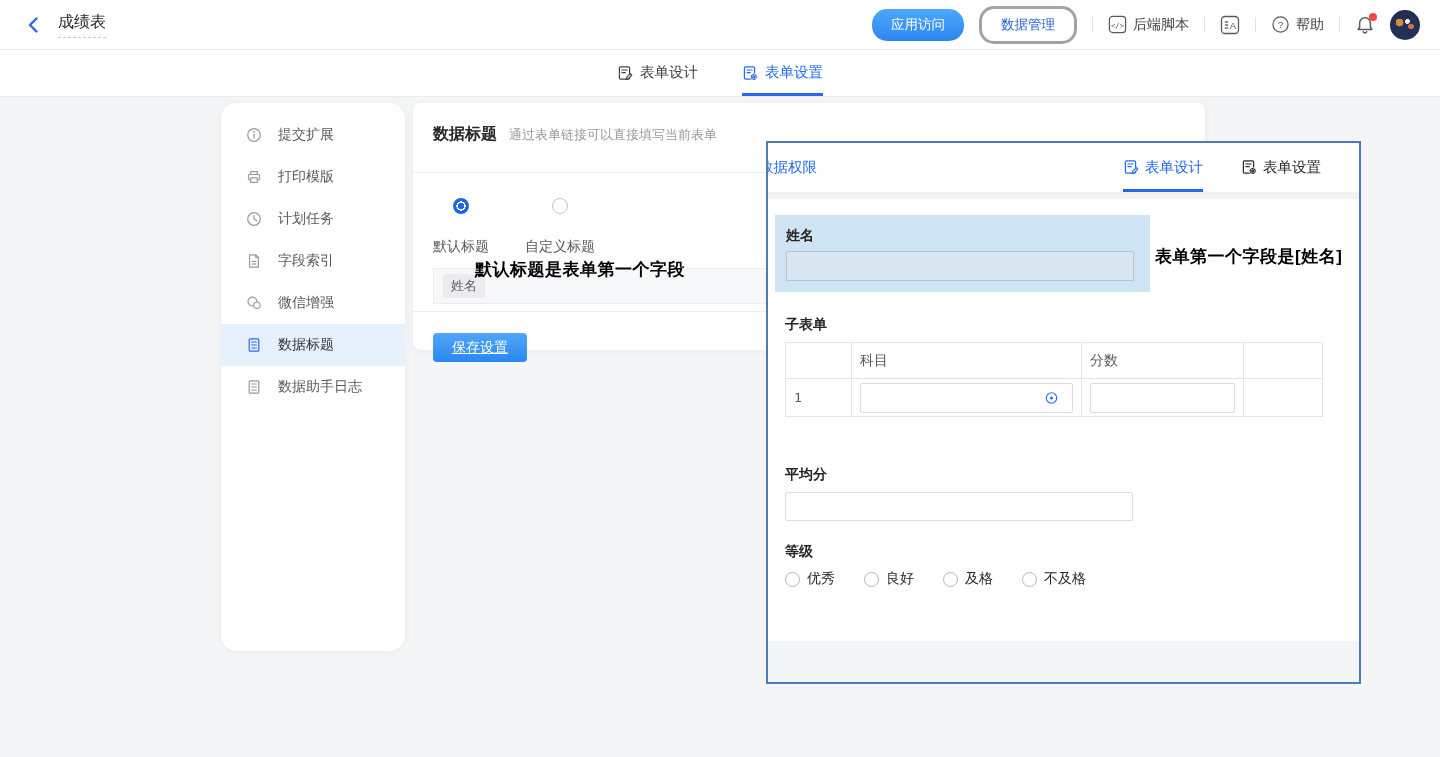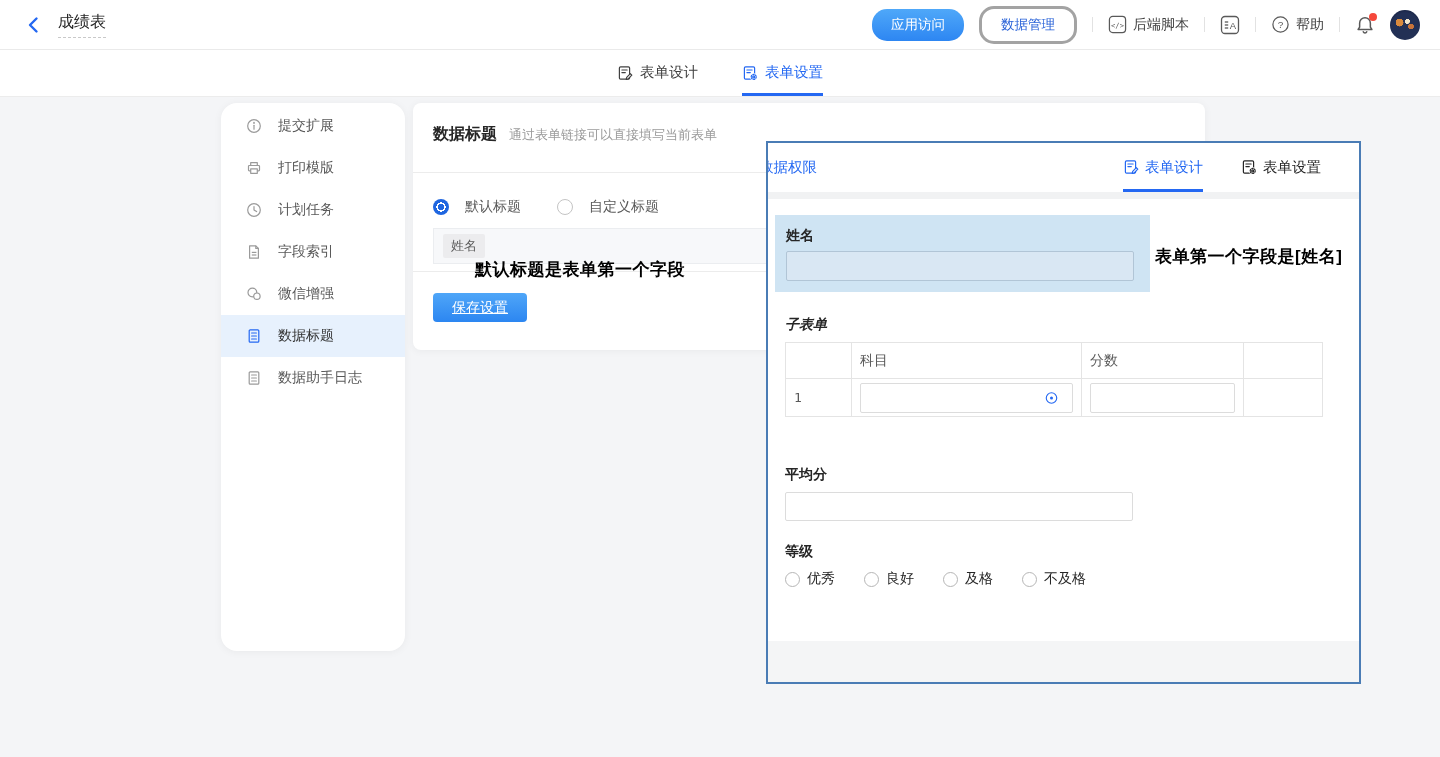--- a/index.html
+++ b/index.html
@@ -53,41 +53,41 @@
   }
   .tab { display:flex; align-items:center; gap:7px; font-size:14.5px;
          color:#404040; height:100%; cursor:pointer; border-bottom:3px solid transparent; padding-top:2px; }
   .tab.active { color:#2468f2; border-bottom-color:#2468f2; }
   .tab svg { flex:none; }
 
   
   .side-card {
     position:absolute; left:221px; top:103px; width:184px; height:548px;
     background:#fff; border-radius:16px; box-shadow:0 1px 8px rgba(0,0,0,.05);
-    padding-top:2px; z-index:1;
+    padding-top:11px; z-index:1;
   }
   .side-item { height:42px; display:flex; align-items:center; gap:16px;
                padding-left:25px; font-size:14px; color:#595959; cursor:pointer; }
   .side-item svg { color:#9a9a9a; flex:none; }
   .side-item.active { background:#e7f1fd; color:#333; }
   .side-item.active svg { color:#2468f2; }
 
   
   .main-card {
     position:absolute; left:413px; top:103px; width:792px; height:247px;
     background:#fff; border-radius:8px; box-shadow:0 1px 8px rgba(0,0,0,.05);
     z-index:1; padding-top:21px;
   }
   .mc-header { display:flex; align-items:baseline; gap:12px; padding:0 20px; }
   .mc-title { font-size:16px; font-weight:bold; color:#262626; }
   .mc-sub { font-size:13px; color:#9b9b9b; }
   .mc-div { border-top:1px solid #ececec; }
   .div1 { margin-top:27px; }
   .radio-row { display:flex; align-items:center; gap:36px; margin:25px 20px 0; font-size:14px; color:#595959; }
-  .radio-opt { display:flex; align-items:center; gap:16px; cursor:pointer; }
+  .radio-opt { display:flex; align-items:center; gap:24px; cursor:pointer;flex-direction:column; }
   .radio-on { width:16px; height:16px; border-radius:50%; flex:none;
     background:radial-gradient(circle,#1f66e0 0 3.2px,#fff 3.2px 4.6px,#1f66e0 4.6px 8px); }
   .radio-off { width:16px; height:16px; border-radius:50%; border:1px solid #c4c4c4; background:#fff; flex:none; }
   .field-bar { margin:12px 20px 0; height:36px; background:#f7f8fa; border:1px solid #ebedf0;
                display:flex; align-items:center; padding:0 9px; }
   .chip { background:#ececee; color:#5a5a5a; font-size:13px; padding:3px 8px; border-radius:2px; }
   .div2 { margin-top:7px; }
   .save-btn { margin:21px 0 0 20px; width:94px; height:29px; border:none; border-radius:4px;
               background:linear-gradient(180deg,#4fa6f8,#2c86f1); color:#fff; font-size:14px; cursor:pointer;text-decoration:underline; }
   .annot { position:absolute; font-weight:bold; color:#000; font-size:17px; letter-spacing:.5px; z-index:2; }
@@ -105,21 +105,21 @@
             height:100%; cursor:pointer; border-bottom:3px solid transparent; padding-top:2px; }
   .ov-tab.active { color:#2468f2; border-bottom-color:#2468f2; }
   .ov-strip { height:7px; background:#f1f2f3; }
   .ov-content { position:relative; height:441px; background:#fff; }
   .name-block { position:absolute; left:7px; top:16px; width:375px; height:77px; background:#cfe4f3; }
   .name-label { position:absolute; left:11px; top:12px; font-size:14px; font-weight:600; color:#262626; }
   .name-input { position:absolute; left:11px; top:36px; width:348px; height:30px;
                 background:#d9e7f3; border:1px solid #b1c5d6; border-radius:2px; }
   .annot-ov { left:387px; top:46px; position:absolute; font-weight:bold; color:#000; font-size:17px; letter-spacing:.5px; }
   .ov-label { position:absolute; font-size:14px; font-weight:600; color:#262626; }
-  .sub-label { left:17px; top:117px;font-style:italic; }
+  .sub-label { left:17px; top:117px; }
   .ov-table { position:absolute; left:17px; top:143px; width:537px; border-collapse:collapse;
               font-size:14px; color:#595959; table-layout:fixed; }
   .ov-table th, .ov-table td { border:1px solid #e4e4e4; font-weight:400; text-align:left; padding:0 8px; }
   .ov-table th { height:36px; }
   .ov-table td { height:38px; }
   .col0 { width:66px; } .col1 { width:230px; } .col2 { width:162px; } .col3 { width:79px; }
   .idx-cell { text-align:center; font-family:"DejaVu Sans Mono", monospace; font-size:13px; }
   .cell-input-wrap { position:relative; }
   .cell-input { width:100%; height:30px; border:1px solid #dcdcdc; border-radius:2px; background:#fff; }
   .cell-icon { position:absolute; right:14px; top:50%; transform:translateY(-50%); display:flex; cursor:pointer; }

